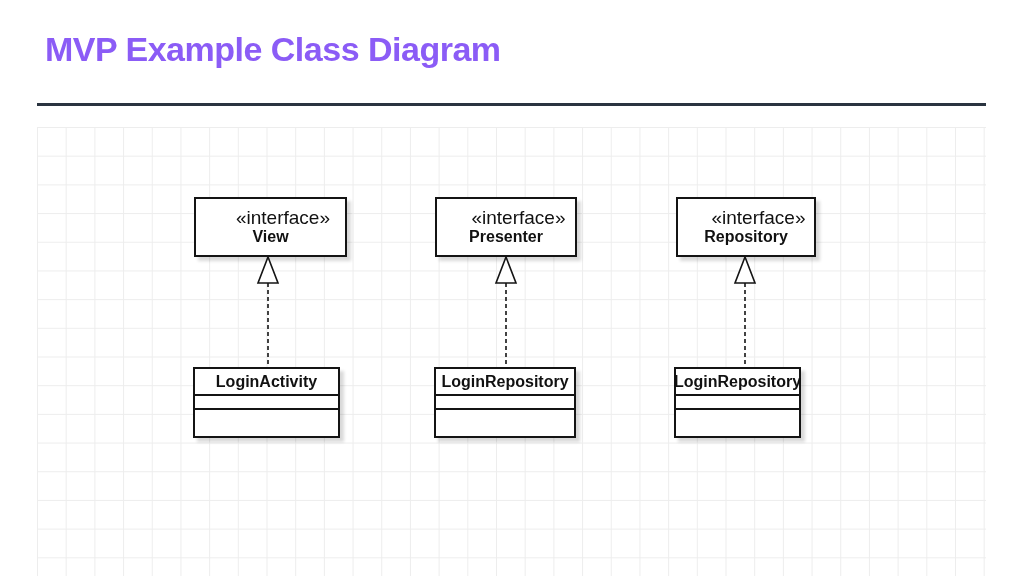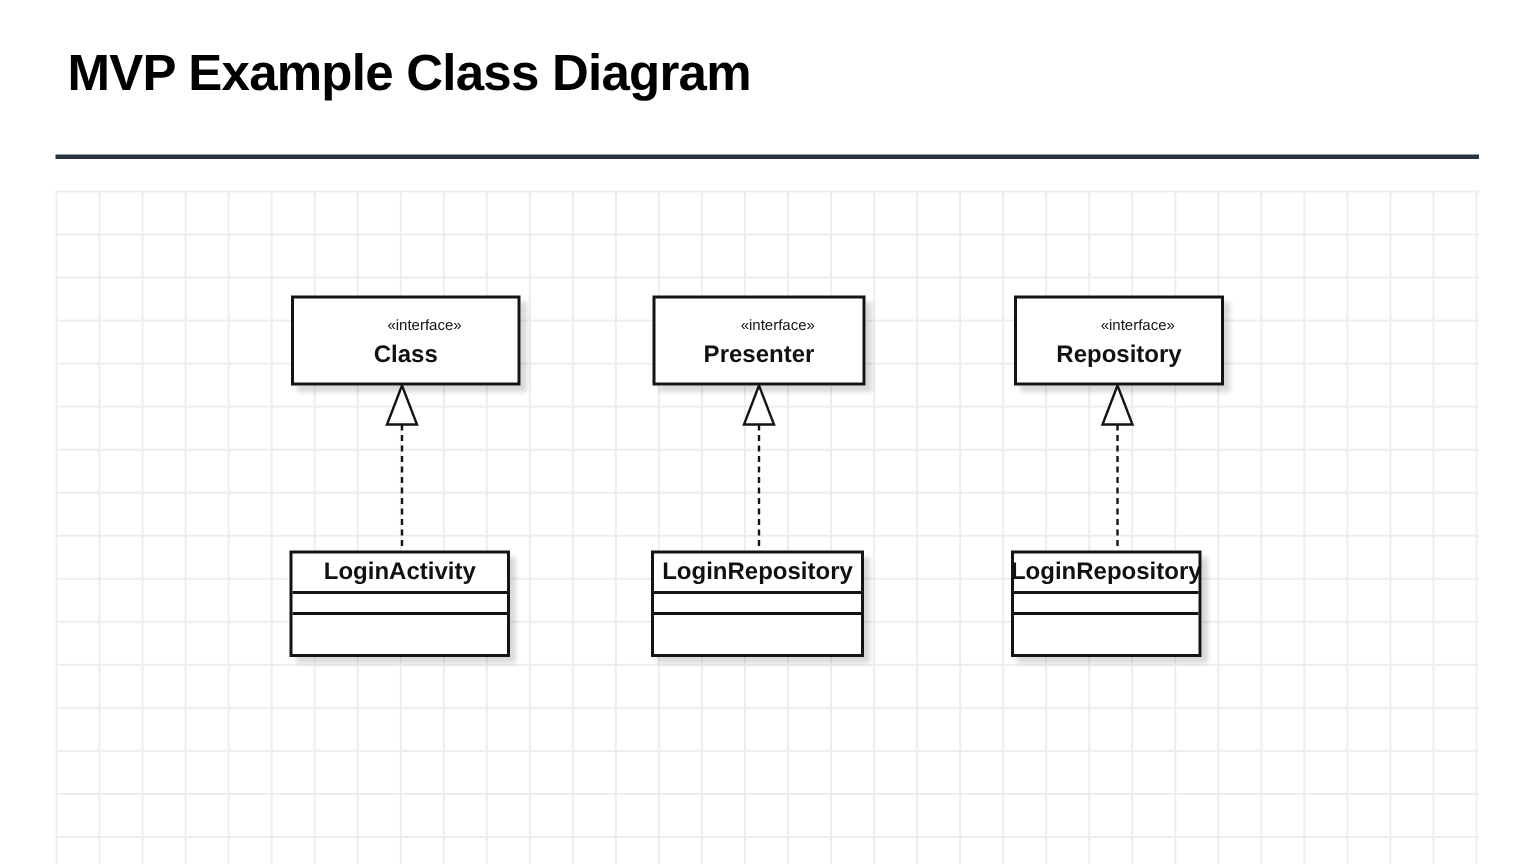--- a/index.html
+++ b/index.html
@@ -14,21 +14,21 @@
     overflow: hidden;
   }
 
   .slide-title {
     position: absolute;
     left: 45px;
     top: 30px;
     font-size: 34px;
     font-weight: 700;
     letter-spacing: -0.5px;
-    color: #000000;
+    color: #8b5cf6;
     font-family: "Liberation Sans", sans-serif;
     white-space: nowrap;
   }
 
   .title-rule {
     position: absolute;
     left: 37px;
     top: 103px;
     width: 949px;
     height: 3px;
@@ -57,21 +57,21 @@
   }
 
   .iface {
     height: 60px;
     display: flex;
     flex-direction: column;
     align-items: center;
     justify-content: center;
     line-height: 19px;
   }
-  .iface .stereo { font-size: 10px; font-weight: 400; margin-left: 25px; }
+  .iface .stereo { font-size: 19px; font-weight: 400; margin-left: 25px; }
   .iface .iname  { font-size: 16px; font-weight: 700; }
 
   .cls {
     height: 71px;
     display: flex;
     flex-direction: column;
   }
   .cls .cls-title {
     height: 27px;
     display: flex;
@@ -95,21 +95,21 @@
 <div class="slide">
 
   <h1 class="slide-title">MVP Example Class Diagram</h1>
 
   <div class="title-rule"></div>
 
   <div class="canvas">
 
     <div class="node iface" style="left:157px; top:70px; width:153px;">
       <div class="stereo">«interface»</div>
-      <div class="iname">Class</div>
+      <div class="iname">View</div>
     </div>
 
     <div class="node iface" style="left:398px; top:70px; width:142px;">
       <div class="stereo">«interface»</div>
       <div class="iname">Presenter</div>
     </div>
 
     <div class="node iface" style="left:639px; top:70px; width:140px;">
       <div class="stereo">«interface»</div>
       <div class="iname">Repository</div>

